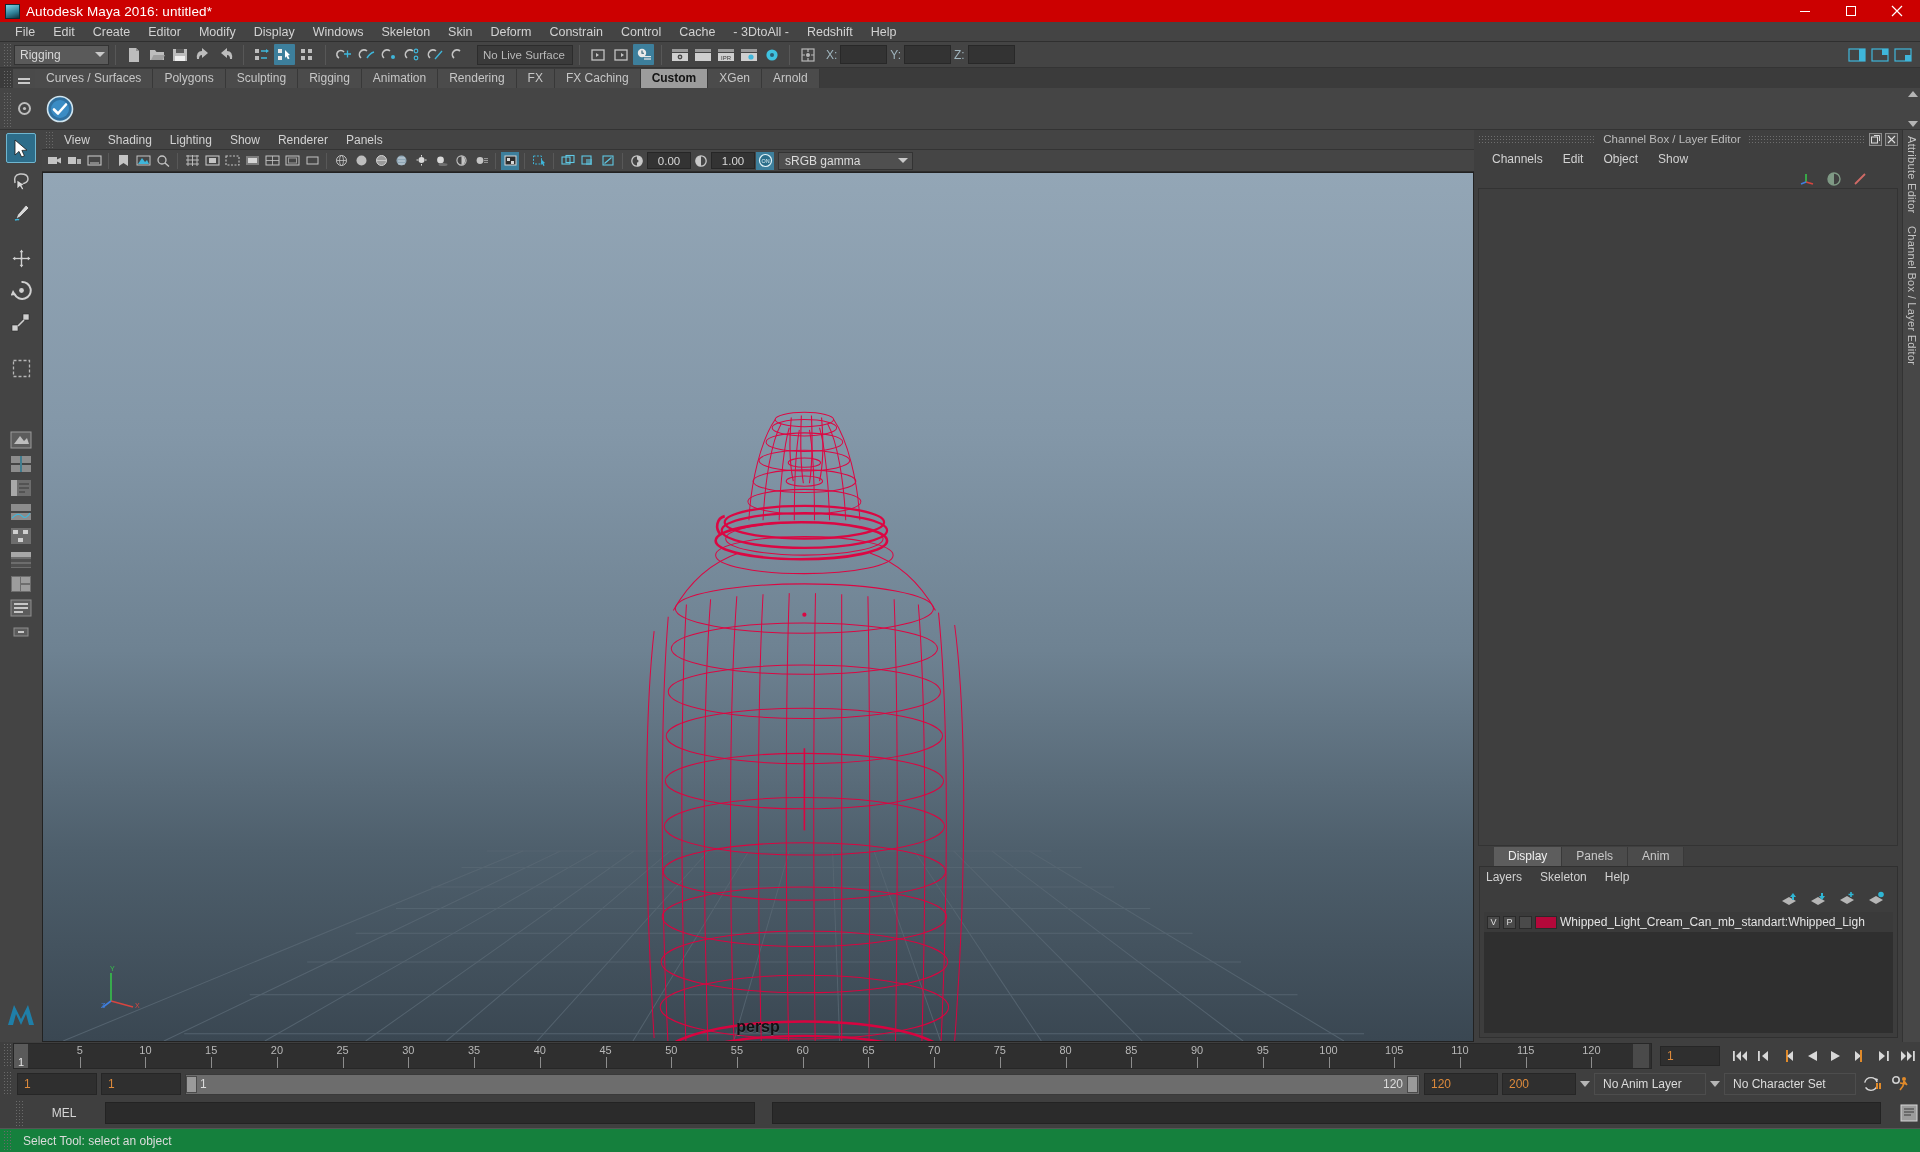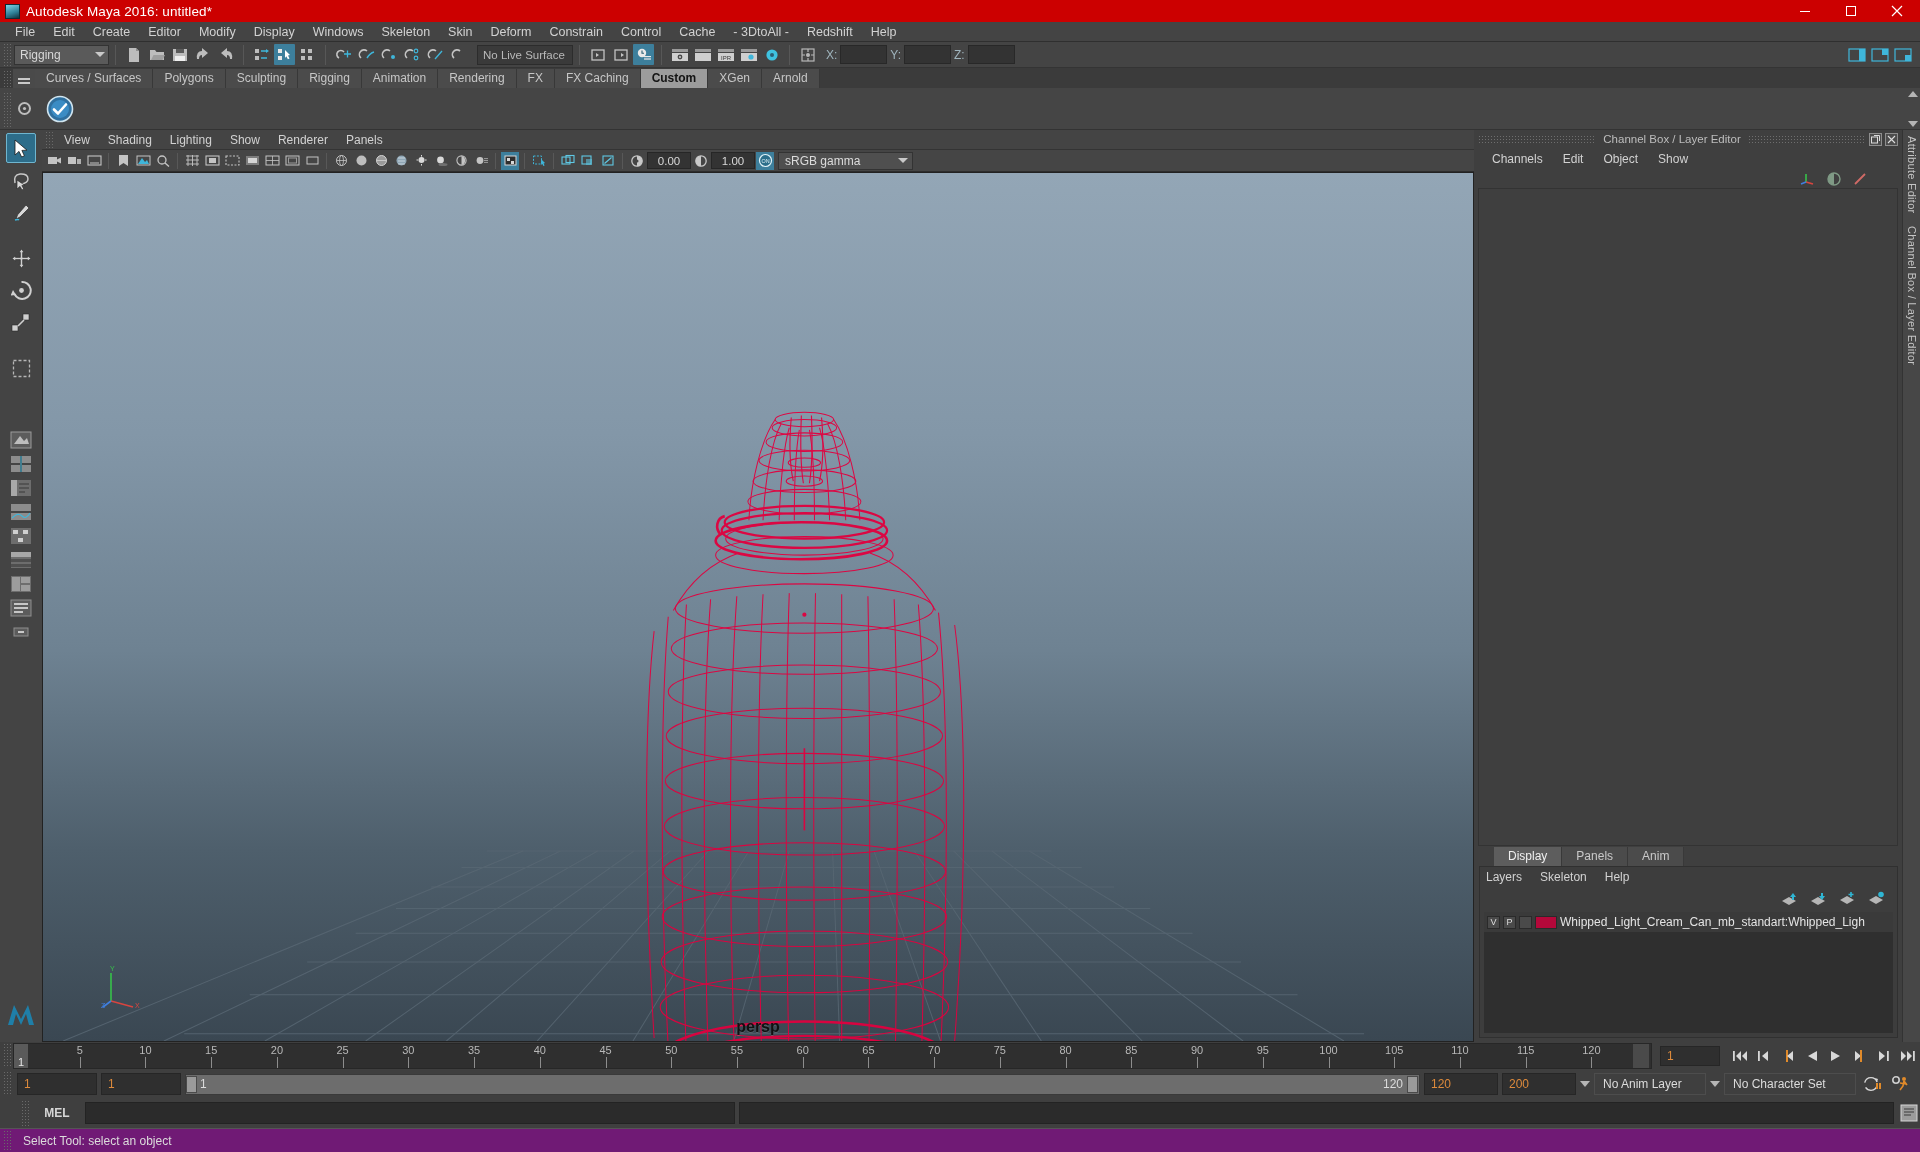--- a/index.html
+++ b/index.html
@@ -197,31 +197,31 @@
            display:flex; align-items:center;}
   .rhandle{ width:11px;height:17px;background:#9a9a9a;border:1px solid #4a4a4a;}
   .rtrack .s{ position:absolute; left:14px; color:#dcdcdc; font-size:12px;}
   .rtrack .e{ position:absolute; right:16px; color:#dcdcdc; font-size:12px;}
   .dsel{ height:22px;background:#3f3f3f;border:1px solid #4d4d4d;color:#dcdcdc;font-size:12px;
          display:flex;align-items:center;padding:0 8px;}
   .darrow{ width:0;height:0;border-left:5px solid transparent;border-right:5px solid transparent;
            border-top:6px solid #b6b6b6;}
 
   
-  .cmdbar{ height:30px; background:#3f3f3f; flex:0 0 30px; display:flex; align-items:center; padding-left:20px; gap:4px;font-weight:bold;}
+  .cmdbar{ height:30px; background:#3f3f3f; flex:0 0 30px; display:flex; align-items:center; padding-left:14px; gap:17px;}
   .cgrip{ width:9px;height:26px;flex:0 0 9px;
     background-image:radial-gradient(circle,#6a6a6a 1px,transparent 1px);
     background-size:3px 3px;background-position:1px 3px;}
   .mel{ width:48px;text-align:center;font-size:12px;color:#d6d6d6;flex:0 0 48px;}
   .cmdin{ height:22px;background:#2b2b2b;border:1px solid #232323;flex:0 0 650px;}
   .cmdout{ height:22px;background:#2b2b2b;border:1px solid #232323;flex:1 1 auto;}
   .cmdicon{ width:22px;height:22px;display:flex;align-items:center;justify-content:center;flex:0 0 22px;}
 
   
-  .helpline{ height:24px; background:#701a75; flex:0 0 24px; display:flex; align-items:center;
+  .helpline{ height:24px; background:#15803d; flex:0 0 24px; display:flex; align-items:center;
              padding-left:2px; border-top:1px solid #555;}
   .hgrip{ width:9px;height:20px;flex:0 0 9px;margin-right:12px;
     background-image:radial-gradient(circle,#6a6a6a 1px,transparent 1px);
     background-size:3px 3px;background-position:1px 2px;}
   .helptext{ font-size:12px; color:#dcdcdc;}
 </style>
 </head>
 <body>
 
 <div class="app">

